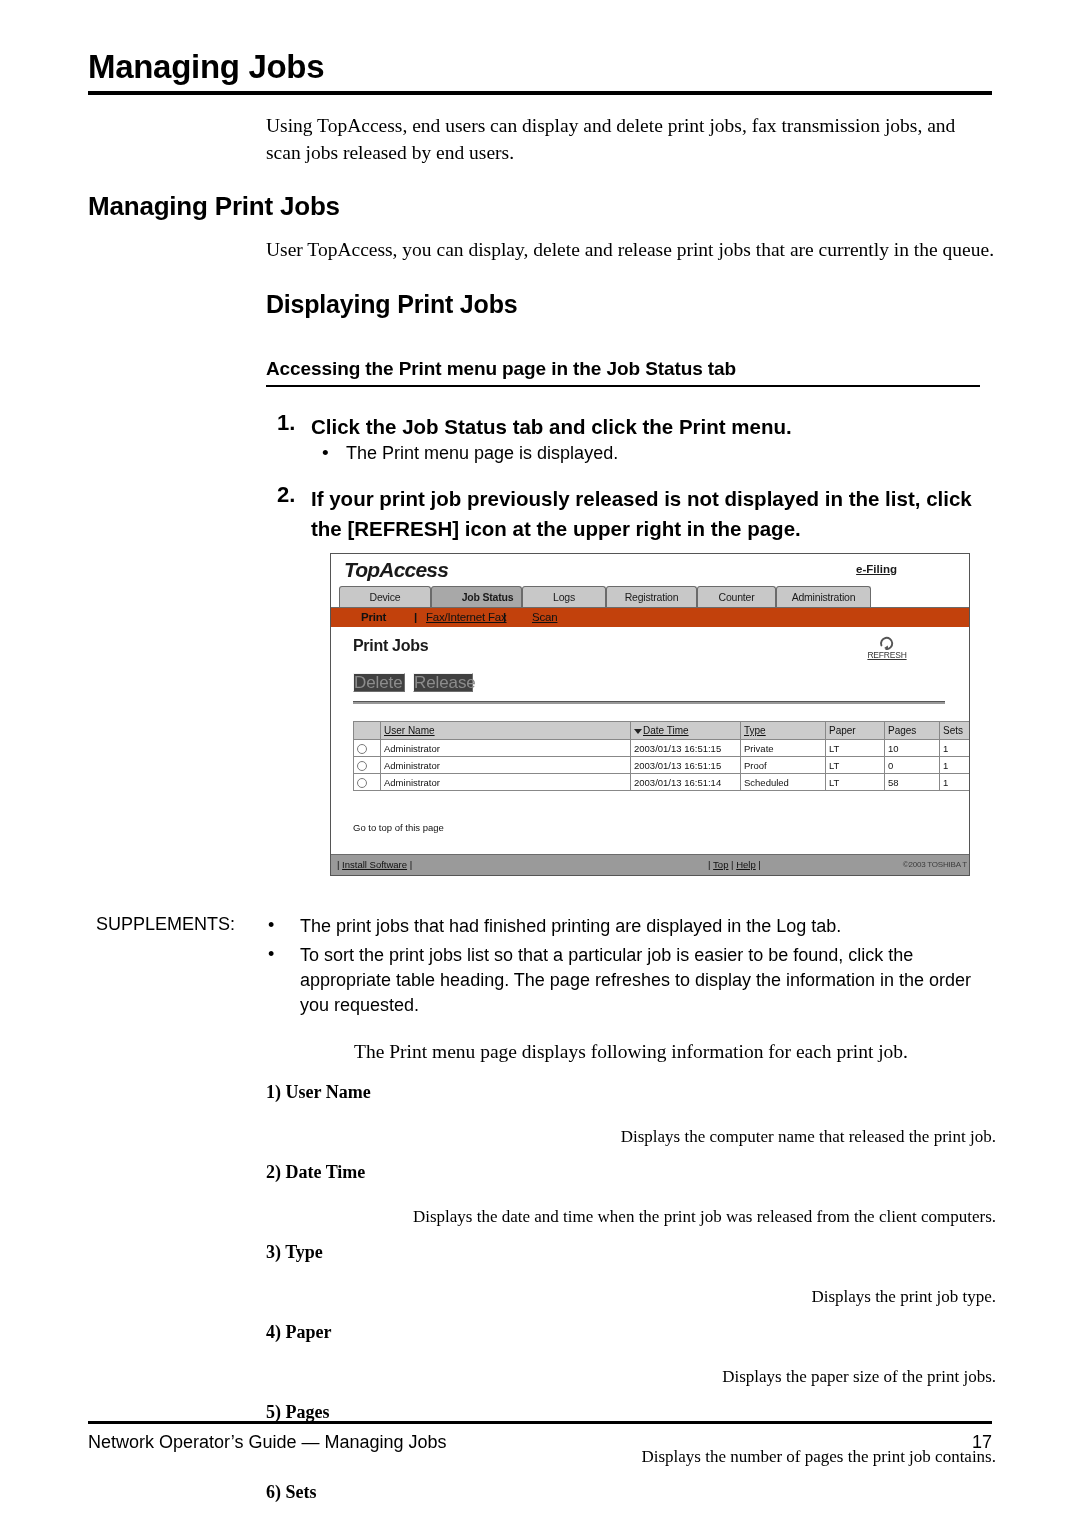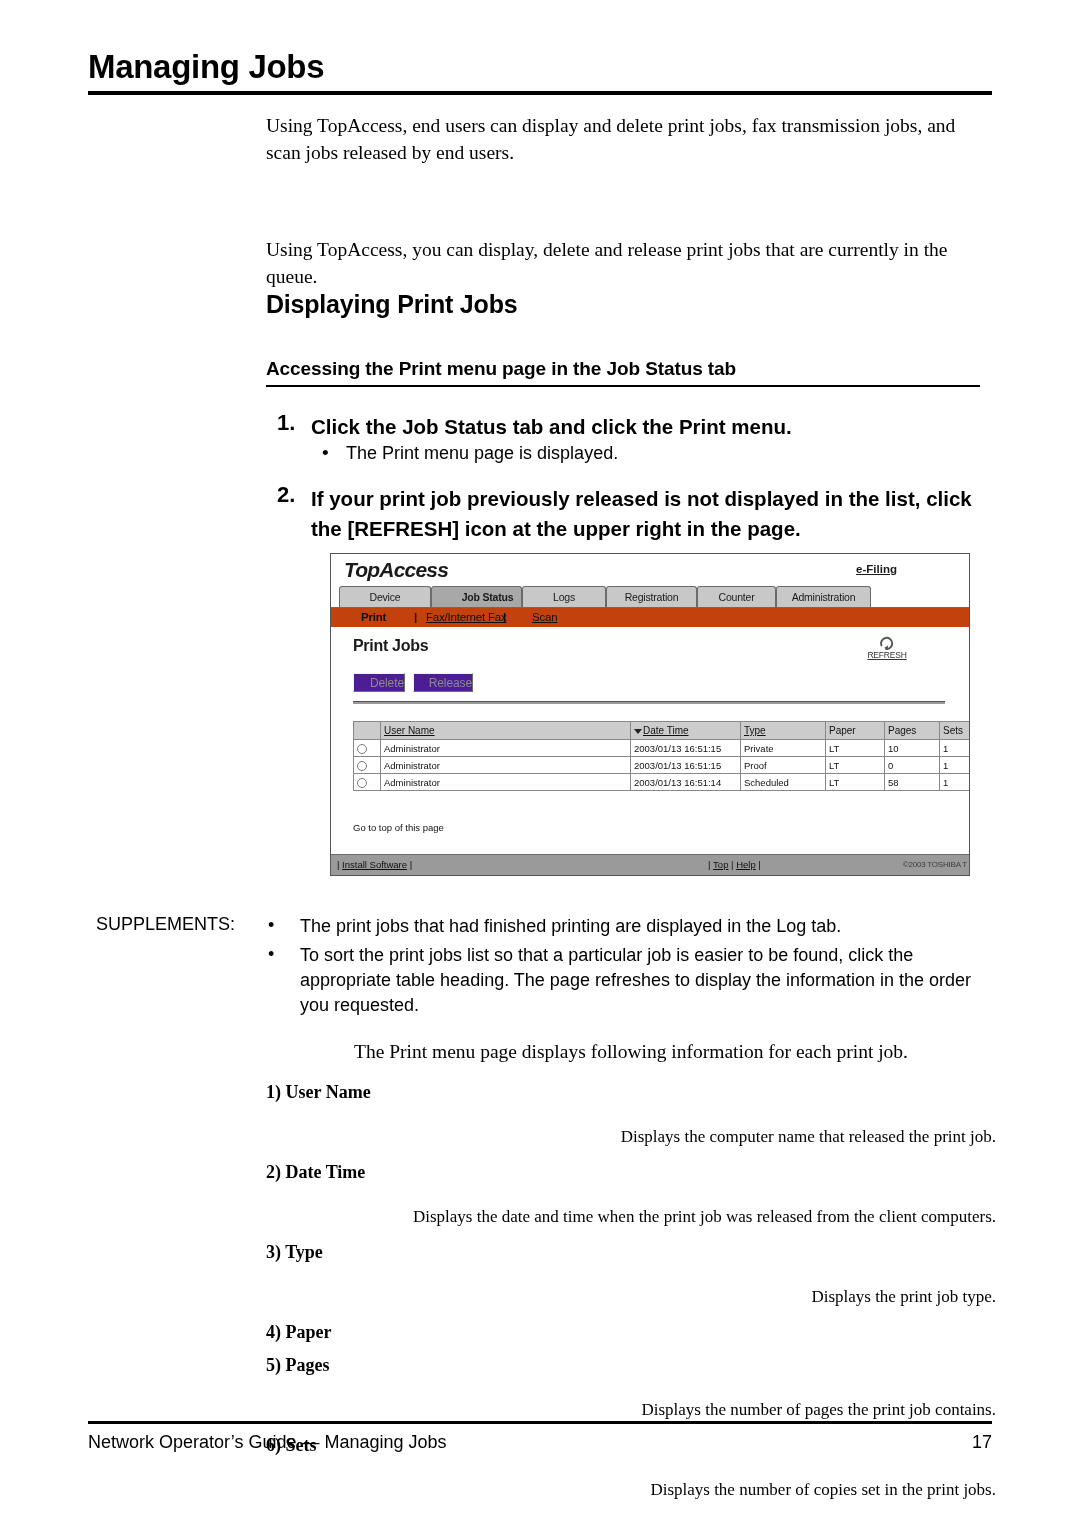--- a/index.html
+++ b/index.html
@@ -281,28 +281,28 @@
     text-decoration: underline;
     letter-spacing: -0.2px;
     margin-top: -1px;
   }
 
   .btn {
     position: absolute;
     top: 46px;
     height: 19px;
     box-sizing: border-box;
-    background: #4c1d95;
+    background: #404040;
     border-top: 1px solid #f2f2f2;
     border-left: 1px solid #f2f2f2;
     border-right: 1px solid #6d6d6d;
     border-bottom: 1px solid #6d6d6d;
-    font-size: 12px;
+    font-size: 17px;
     color: #8c8c8c;
-    text-align: right;
+    text-align: left;
     line-height: 18px;
     letter-spacing: -0.1px;
   }
   #btn-delete { left: 22px; width: 52px; }
   #btn-release { left: 82px; width: 60px; }
 
   .btn-rule {
     position: absolute;
     left: 22px;
     top: 74px;
@@ -506,21 +506,22 @@
 </style>
 </head>
 <body>
 
 <div class="page">
 
   <div class="chapter-title">Managing Jobs</div>
   <div class="chapter-rule"></div>
   <div class="intro-para">Using TopAccess, end users can display and delete print jobs, fax transmission jobs, and scan jobs released by end users.</div>
 
-  <div class="h2-para">Using TopAccess, you can display, delete and release print jobs that are currently in the queue.</div>
+  <div class="h2">Managing Print Jobs</div>
+  <div class="h2-para">User TopAccess, you can display, delete and release print jobs that are currently in the queue.</div>
 
   <div class="h3">Displaying Print Jobs</div>
 
   <div class="h4">Accessing the Print menu page in the Job Status tab</div>
   <div class="h4-rule"></div>
 
   <div class="step-num" id="step1-num">1.</div>
   <div class="step" id="step1-text">Click the Job Status tab and click the Print menu.</div>
   <div class="substep-bullet">•</div>
   <div class="substep">The Print menu page is displayed.</div>
@@ -639,20 +640,21 @@
     <div class="def-term"><span class="num">1)</span> <span>User Name</span></div>
     <div class="def-desc">Displays the computer name that released the print job.</div>
 
     <div class="def-term"><span class="num">2)</span> <span>Date Time</span></div>
     <div class="def-desc">Displays the date and time when the print job was released from the client computers.</div>
 
     <div class="def-term"><span class="num">3)</span> <span>Type</span></div>
     <div class="def-desc">Displays the print job type.</div>
 
     <div class="def-term"><span class="num">4)</span> <span>Paper</span></div>
+    <div class="def-desc">Displays the paper size of the print jobs.</div>
 
     <div class="def-term"><span class="num">5)</span> <span>Pages</span></div>
     <div class="def-desc">Displays the number of pages the print job contains.</div>
 
     <div class="def-term"><span class="num">6)</span> <span>Sets</span></div>
     <div class="def-desc">Displays the number of copies set in the print jobs.</div>
   </div>
 
   <div class="foot-rule"></div>
   <div class="foot-left">Network Operator’s Guide — Managing Jobs</div>

